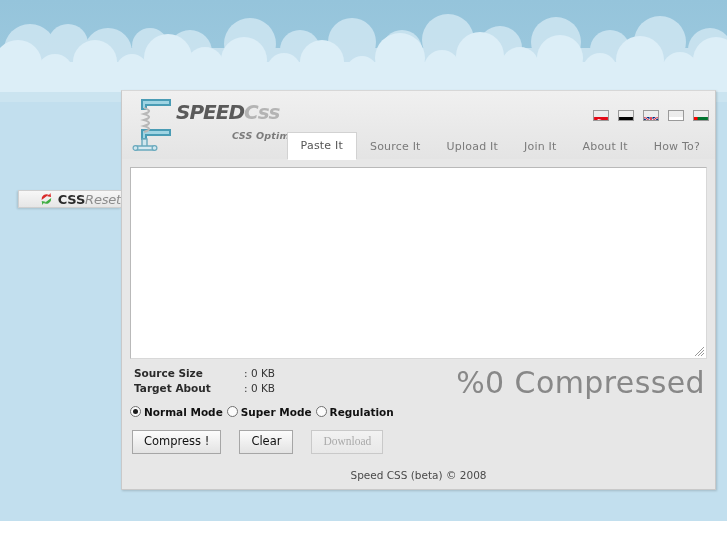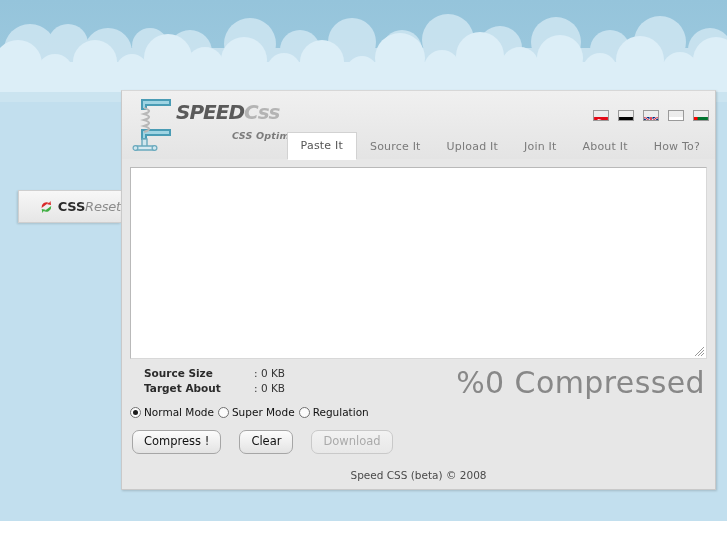--- a/index.html
+++ b/index.html
@@ -168,21 +168,21 @@
     right: 2px;
     bottom: 2px;
     width: 12px;
     height: 12px;
     pointer-events: none;
   }
 
   
   #stats {
     position: relative;
-    margin: 7px 10px 0 22px;
+    margin: 7px 10px 0 12px;
     height: 36px;
   }
   .stat-row {
     display: flex;
     font-size: 10.5px;
     line-height: 15px;
     color: #2b2b2b;
   }
   .stat-label {
     font-weight: bold;
@@ -205,23 +205,24 @@
   
   #modes {
     margin: 4px 10px 0 8px;
     display: flex;
     align-items: center;
     font-size: 10.5px;
     color: #111;
   }
   .mode-opt {
     display: flex;
-    align-items: center;
+    align-items: flex-start;
     margin-right: 4px;
     cursor: pointer;
+    font-weight: bold;
   }
   .radio {
     width: 11px;
     height: 11px;
     border-radius: 50%;
     border: 1px solid #707070;
     background: #fbfbfb;
     box-sizing: border-box;
     margin-right: 3px;
     position: relative;
@@ -242,50 +243,51 @@
     display: flex;
     align-items: center;
     gap: 18px;
   }
   .btn {
     font-family: "DejaVu Sans", "Liberation Sans", sans-serif;
     font-size: 11.5px;
     color: #111;
     background: linear-gradient(#fcfcfc, #e3e3e3);
     border: 1px solid #a6a6a6;
-    border-radius: 7px;
+    border-radius: 0;
     padding: 4px 11px 5px 11px;
     cursor: pointer;
     line-height: 1.1;
   }
   .btn.disabled {
     color: #aaaaaa;
     border-color: #c9c9c9;
     background: linear-gradient(#f2f2f2, #e8e8e8);
     cursor: default;
+    font-family: Liberation Serif, serif;
   }
 
   
   #footer {
     position: absolute;
     left: 0;
     right: 0;
     bottom: 8px;
     text-align: center;
     font-size: 10.5px;
     color: #4a4a4a;
   }
 
   
   #css-reset {
     position: absolute;
     left: 18px;
     top: 190px;
     width: 103px;
-    height: 33px;
+    height: 18px;
     background: linear-gradient(#f7f7f7, #e6e6e6);
     border: 1px solid #cfcfcf;
     border-right: none;
     box-sizing: border-box;
     display: flex;
     align-items: center;
     padding-left: 20px;
     box-shadow: -1px 1px 2px rgba(0,0,0,0.14);
     cursor: pointer;
   }

